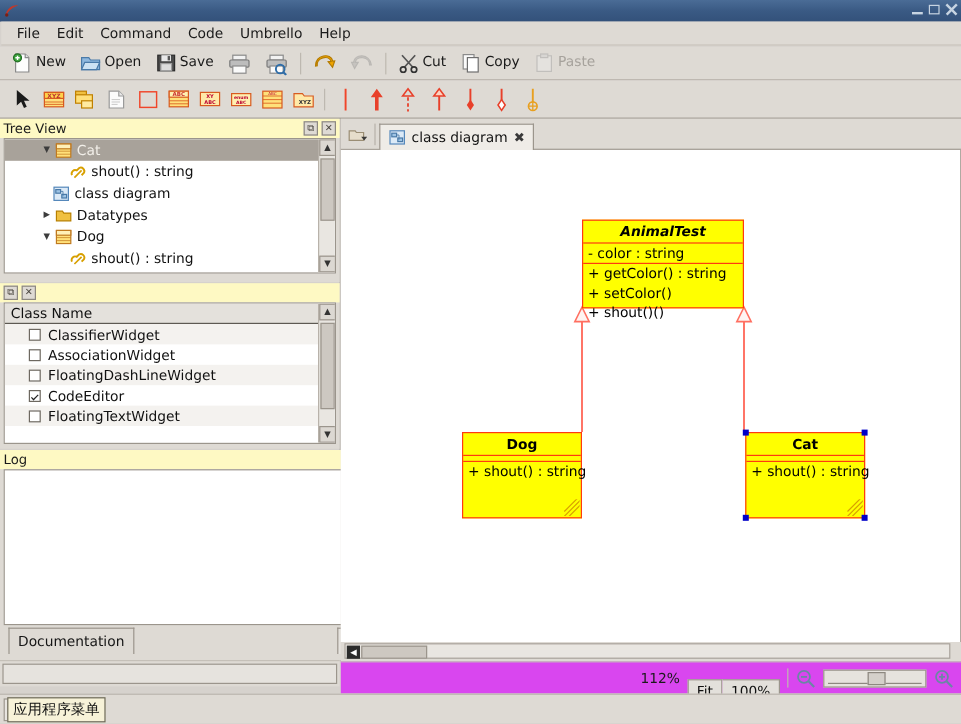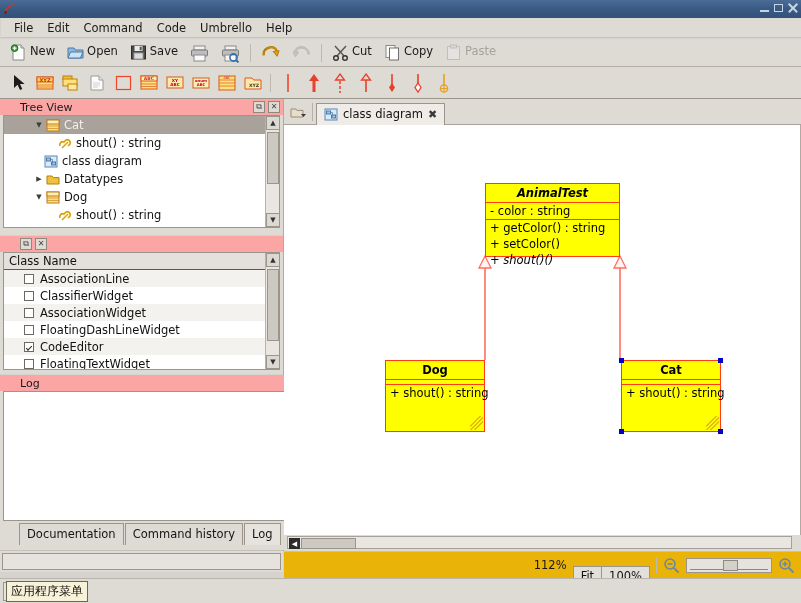--- a/index.html
+++ b/index.html
@@ -79,22 +79,22 @@
     width: 26px; height: 26px; display: flex; align-items: center;
     justify-content: center; cursor: default;
   }
 
   
   .dock {
     position: absolute; left: 0; background: #dedad4;
   }
   .dock-title {
     height: 16px; display: flex; align-items: center;
-    font-size: 11px; color: #1a1a1a; padding-left: 20px;
-    background: #fca5a5;
+    font-size: 11px; color: #1a1a1a; padding-left: 3px;
+    background: #fef9c3;
   }
   .dock-title .dt-label { flex: 1; }
   .dock-title .dt-btn {
     width: 12px; height: 12px; margin-right: 3px;
     border: 1px solid #8d8880; color: #4a463f; font-size: 8px;
     display: flex; align-items: center; justify-content: center;
     background: #dedad4; cursor: pointer; line-height: 1;
   }
 
   
@@ -161,21 +161,21 @@
   }
 
   
   #logpanel { left: 0; top: 375px; width: 321px; height: 175px; }
   .log-body {
     margin: 0 3px; height: 130px;
     background: #ffffff; border: 1px solid #9b958c;
   }
   .log-tabs {
     display: flex; align-items: flex-end; height: 22px;
-    margin: 2px 3px 0 19px; gap: 1px;
+    margin: 2px 3px 0 7px; gap: 1px; justify-content: space-between;
   }
   .log-tab {
     padding: 3px 7px 4px 7px; font-size: 11.5px; color: #151515;
     background: #dedad4; border: 1px solid #9b958c; border-bottom: none;
     cursor: pointer;
   }
   .log-tab.active { background: #e6e3de; font-weight: normal; }
 
   
   .ll-strip {
@@ -244,38 +244,38 @@
     position: absolute; background: #ffff00; border: 1.4px solid #ff3b10;
     font-size: 11.5px; color: #000; user-select: none;
   }
   .uml-name {
     text-align: center; padding: 2px 0 2px 0;
     border-bottom: 1.4px solid #ff3b10; font-weight: bold;
   }
   .uml-name.abstract { font-style: italic; font-weight: bold; }
   .uml-attrs { border-bottom: 1.4px solid #ff3b10; }
   .uml-line { padding: 1px 4px; line-height: 14px; white-space: nowrap; }
-  .uml-line.abs { font-style: italic; }
+  .uml-line.abs { }
   .uml-ops { }
   .handle {
     position: absolute; width: 5px; height: 5px; background: #0000c8;
   }
   .resize-grip {
     position: absolute; right: 1px; bottom: 1px; width: 14px; height: 14px;
     overflow: hidden;
   }
   .resize-grip i {
     position: absolute; right: -6px; height: 1px; width: 22px;
     background: #d8a000; transform: rotate(-45deg);
   }
 
   
   .statusbar {
     position: absolute; left: 284px; top: 551px; width: 517px; height: 27px;
-    background: #eab308; border-top: 1px solid #c5c0b8;
+    background: #d946ef; border-top: 1px solid #c5c0b8;
     display: flex; align-items: center; justify-content: flex-end;
     padding-right: 6px; gap: 6px;
   }
   .zoom-pct { font-size: 11.5px; color: #1a1a1a; }
   .zoom-btns { display: flex; margin-top: 22px; }
   .zoom-btns > div {
     padding: 2px 7px; font-size: 11.5px; color: #111;
     border: 1px solid #9b958c; background: #e3e0db; cursor: pointer;
   }
   .zoom-btns > div + div { border-left: none; }
@@ -657,24 +657,20 @@
       <span class="dt-btn">⧉</span>
       <span class="dt-btn">✕</span>
     </div>
     <div class="dbg-body">
       <div class="dbg-head">
         <span>Class Name</span>
       </div>
       <div style="position:absolute;left:0;top:17px;right:14px;">
         <div class="dbg-row">
           <span class="cbx"></span>
-          <span>AssociationLine</span>
-        </div>
-        <div class="dbg-row">
-          <span class="cbx"></span>
           <span>ClassifierWidget</span>
         </div>
         <div class="dbg-row">
           <span class="cbx"></span>
           <span>AssociationWidget</span>
         </div>
         <div class="dbg-row">
           <span class="cbx"></span>
           <span>FloatingDashLineWidget</span>
         </div>
@@ -698,23 +694,20 @@
   <div class="dock" id="logpanel">
     <div class="dock-title">
       <span class="dt-label">Log</span>
       <span class="dt-btn">⧉</span>
       <span class="dt-btn">✕</span>
     </div>
     <div class="log-body"></div>
     <div class="log-tabs">
       <div class="log-tab">
         <span>Documentation</span>
-      </div>
-      <div class="log-tab">
-        <span>Command history</span>
       </div>
       <div class="log-tab active">
         <span>Log</span>
       </div>
     </div>
   </div>
 
   <div class="ll-strip">
     <div class="ll-field"></div>
   </div>

